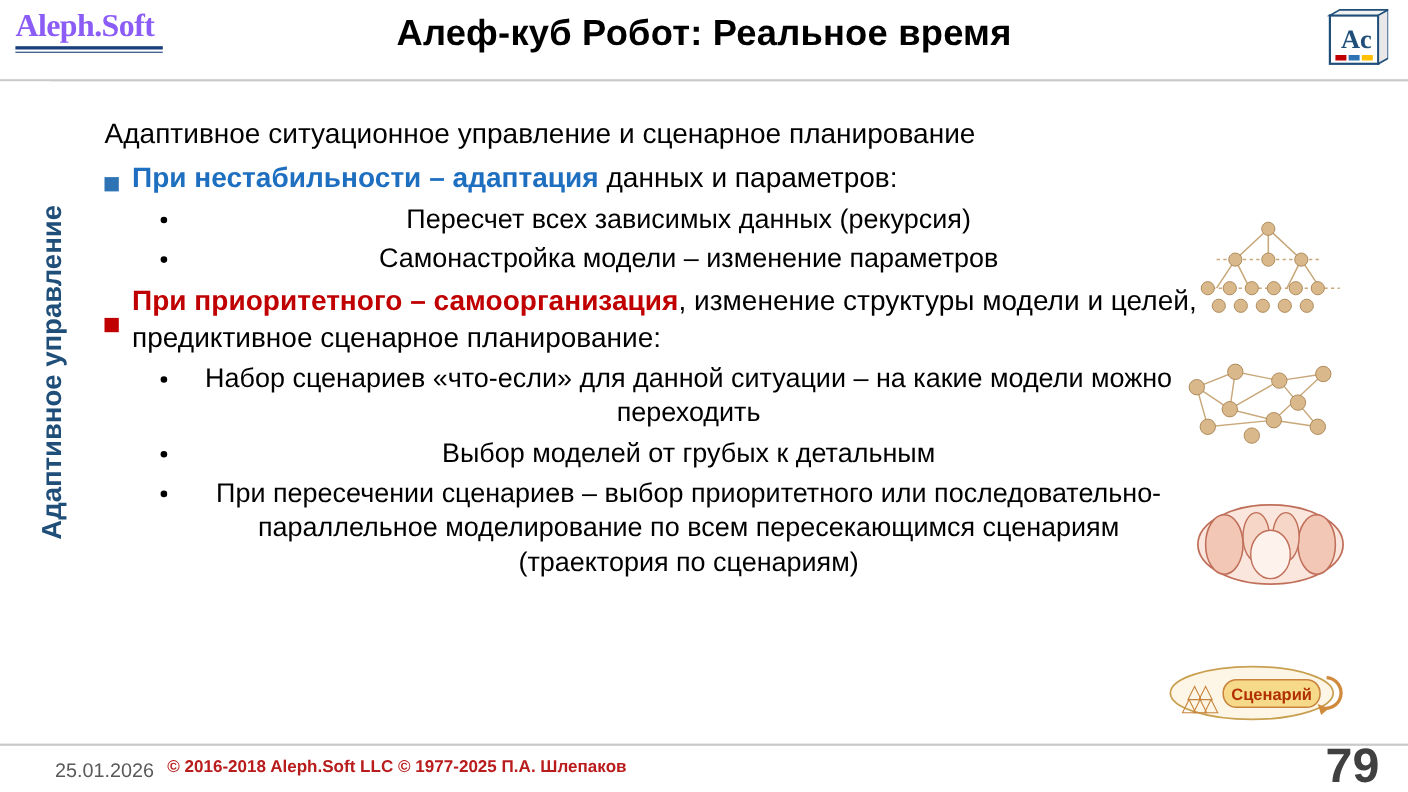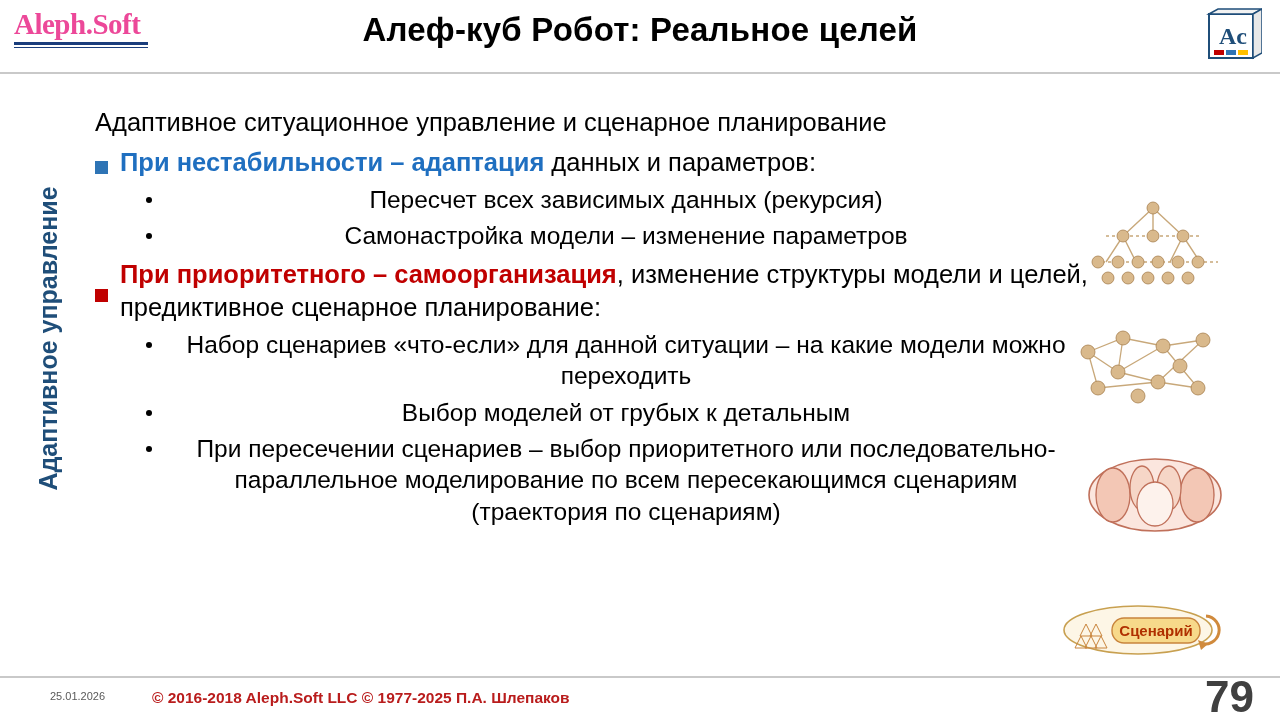--- a/index.html
+++ b/index.html
@@ -24,21 +24,21 @@
     position: absolute;
     left: 14px;
     top: 10px;
     width: 140px;
     height: 48px;
   }
   .logo-text {
     font-family: "Liberation Serif", serif;
     font-weight: bold;
     font-size: 29px;
-    color: #ec4899;
+    color: #8b5cf6;
     letter-spacing: -0.5px;
     line-height: 1;
   }
   .logo-rule {
     margin-top: 3px;
     width: 134px;
     height: 3px;
     background: #1a3d7c;
   }
   .logo-rule2 {
@@ -167,21 +167,21 @@
     left: 0;
     top: 676px;
     width: 1280px;
     height: 2px;
     background: #c9c9c9;
   }
   .footer-date {
     position: absolute;
     left: 50px;
     top: 690px;
-    font-size: 11px;
+    font-size: 18px;
     color: #595959;
   }
   .footer-copy {
     position: absolute;
     left: 152px;
     top: 689px;
     font-size: 15.5px;
     color: #b91c1c;
     font-weight: bold;
   }
@@ -198,21 +198,21 @@
 <body>
 
 <div id="slide">
 
   <div class="logo">
     <div class="logo-text">Aleph.Soft</div>
     <div class="logo-rule"></div>
     <div class="logo-rule2"></div>
   </div>
 
-  <div class="slide-title">Алеф-куб Робот: Реальное целей</div>
+  <div class="slide-title">Алеф-куб Робот: Реальное время</div>
 
   <div class="corner-logo">
     <svg width="56" height="58" viewBox="0 0 56 58">
       <rect x="3" y="6" width="44" height="44" fill="#ffffff" stroke="#1f4e79" stroke-width="2"></rect>
       <polygon points="3,6 12,1 56,1 47,6" fill="#f2f2f2" stroke="#1f4e79" stroke-width="1.5"></polygon>
       <polygon points="47,6 56,1 56,45 47,50" fill="#e8e8e8" stroke="#1f4e79" stroke-width="1.5"></polygon>
       <text x="13" y="36" font-family="Liberation Serif, serif" font-size="24" font-weight="bold" fill="#1f4e79">Ac</text>
       <rect x="8" y="42" width="10" height="5" fill="#c00000"></rect>
       <rect x="20" y="42" width="10" height="5" fill="#2e74b5"></rect>
       <rect x="32" y="42" width="10" height="5" fill="#ffc000"></rect>

